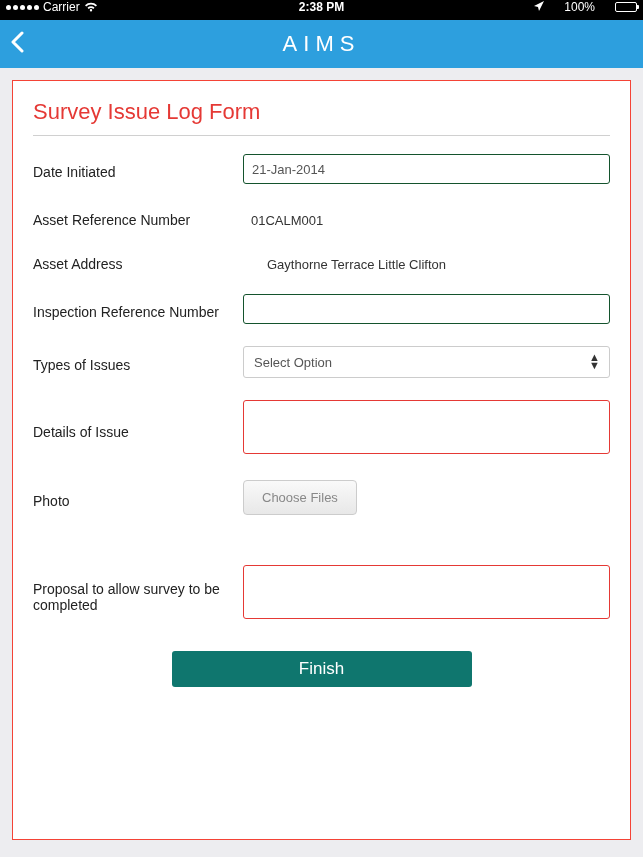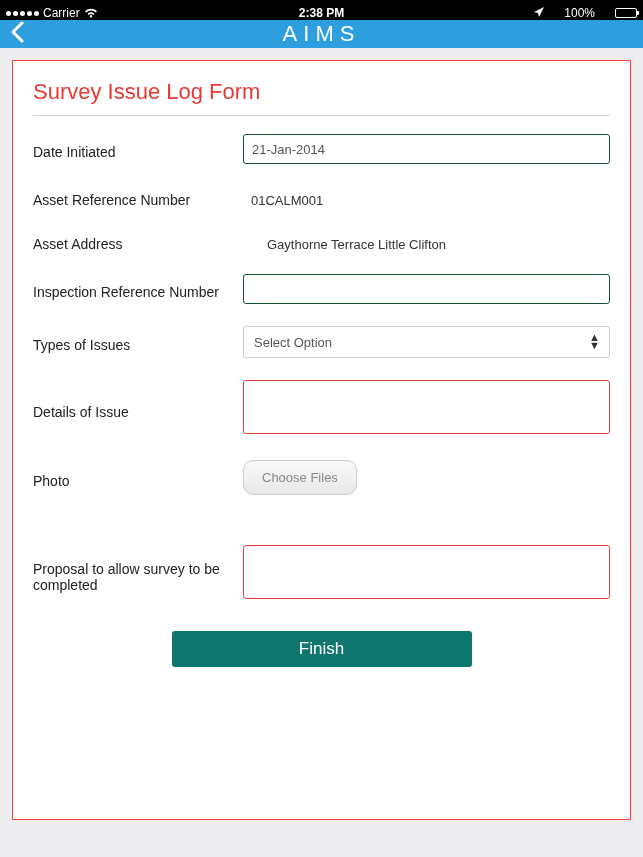--- a/index.html
+++ b/index.html
@@ -2,39 +2,39 @@
 <html><head>
 <meta charset="utf-8">
 <style>
   * { box-sizing: border-box; margin: 0; padding: 0; }
   html, body { width: 643px; height: 857px; font-family: -apple-system, "Helvetica Neue", Arial, sans-serif; background: #ededf0; }
   .status-bar {
     height: 20px;
     background: #000;
     color: #fff;
     display: flex;
-    align-items: flex-end;
+    align-items: flex-start;
     justify-content: space-between;
     font-size: 12px;
     padding: 0 6px;
   }
   .status-left { display: flex; align-items: center; gap: 4px; }
   .status-center { position: absolute; left: 50%; transform: translateX(-50%); font-weight: 600; }
   .status-right { display: flex; align-items: center; gap: 20px; }
   .signal-dots { display: flex; gap: 2px; align-items: center; }
   .dot { width: 5px; height: 5px; border-radius: 50%; background: #fff; }
   .wifi-icon svg { display: block; }
   .battery {
     width: 22px; height: 10px; border: 1px solid #fff; border-radius: 2px;
     position: relative; display: inline-block;
   }
   .battery::after { content: ""; position: absolute; right: -3px; top: 2px; width: 2px; height: 4px; background: #fff; border-radius: 0 1px 1px 0; }
   .battery-fill { background: #fff; width: 100%; height: 100%; }
   .nav-bar {
-    height: 28px;
+    height: 48px;
     background: #2d9fde;
     display: flex;
     align-items: center;
     justify-content: center;
     position: relative;
   }
   .nav-back {
     position: absolute;
     left: 10px;
     top: 50%;
@@ -130,21 +130,21 @@
     font-size: 11px;
     color: #333;
     pointer-events: none;
     line-height: 0.7;
   }
   .file-btn {
     display: inline-block;
     padding: 9px 18px;
     background: linear-gradient(#f9f9f9, #e8e8e8);
     border: 1px solid #ccc;
-    border-radius: 10px;
+    border-radius: 4px;
     font-size: 13px;
     color: #888;
     cursor: pointer;
   }
   .finish-row {
     display: flex;
     justify-content: center;
     margin-top: 28px;
   }
   .finish-btn {

